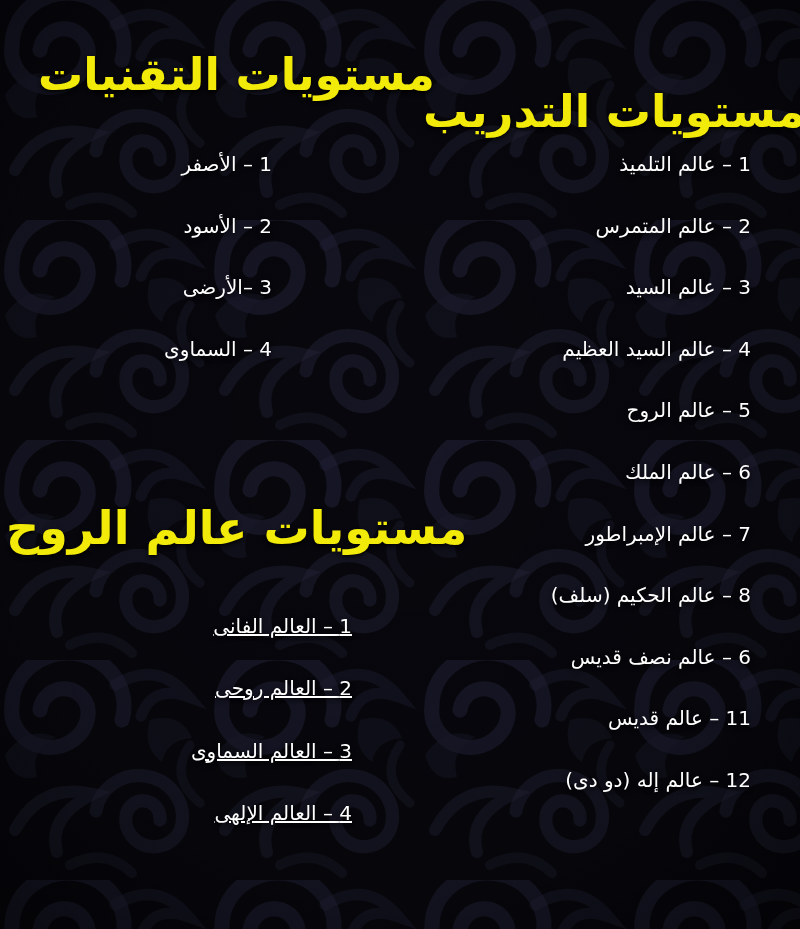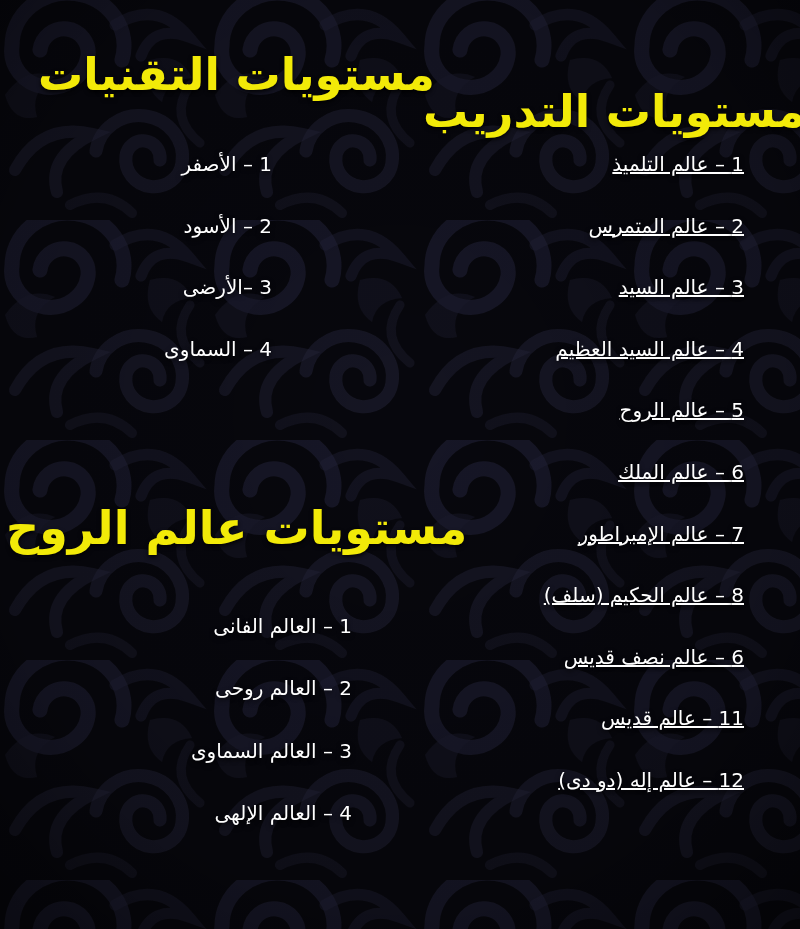--- a/index.html
+++ b/index.html
@@ -30,24 +30,24 @@
   .h-left2{top:490px;left:6px;width:404px;font-size:46px;line-height:76px;}
   .list{direction:rtl;text-align:right;color:var(--white);}
   .list .row{
     display:block;
     white-space:nowrap;
     font-size:20px;
     line-height:61.6px;
     height:61.6px;
     text-shadow:0 2px 5px rgba(0,0,0,.85);
   }
-  .l-training{top:134px;right:56px;width:430px;text-decoration:underline;}
+  .l-training{top:134px;right:49px;width:430px;}
   .l-tech{top:134px;right:528px;width:270px;}
   .l-spirit{top:595px;right:448px;width:350px;}
-  .l-spirit .row{line-height:62.3px;height:62.3px;}
+  .l-spirit .row{line-height:62.3px;height:62.3px;text-decoration:underline;}
 </style>
 </head>
 <body>
 
 <svg class="bg" width="800" height="929" viewBox="0 0 800 929" preserveAspectRatio="none" aria-hidden="true">
   <defs>
     <pattern id="damask" width="210" height="220" patternUnits="userSpaceOnUse">
       <rect width="210" height="220" fill="#07070d"></rect>
       <g fill="none" stroke="#23233a" stroke-linecap="round">
         <path d="M40,50 a24,24 0 1,1 48,6 a38,36 0 1,1 -76,-10 a56,53 0 1,1 110,14" stroke-width="15" opacity="0.55"></path>

